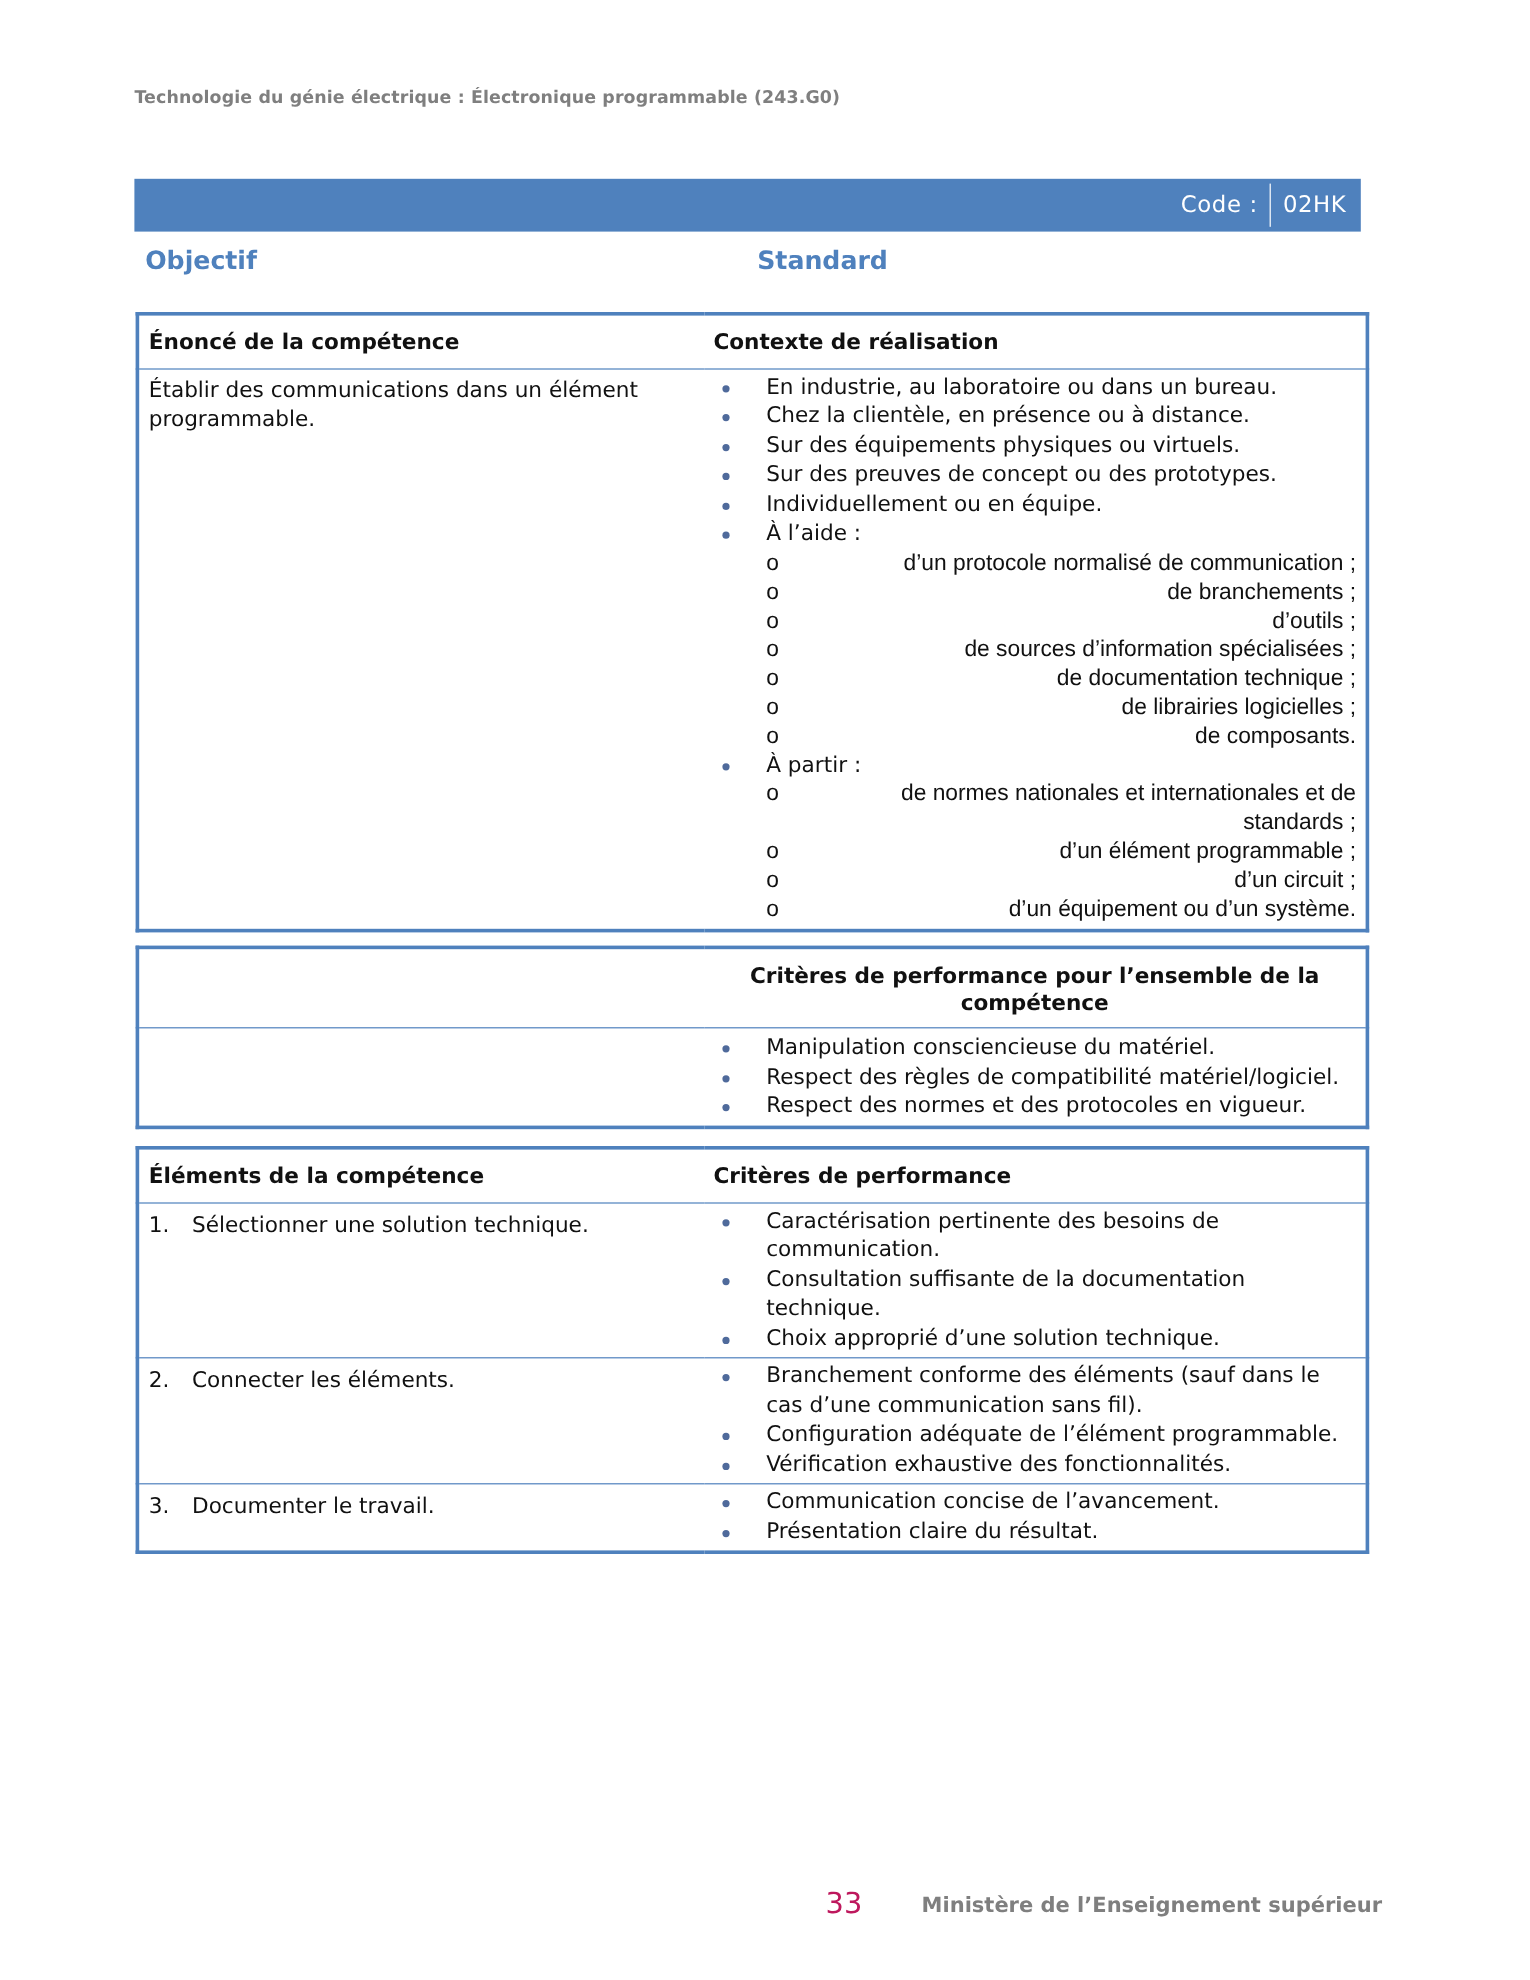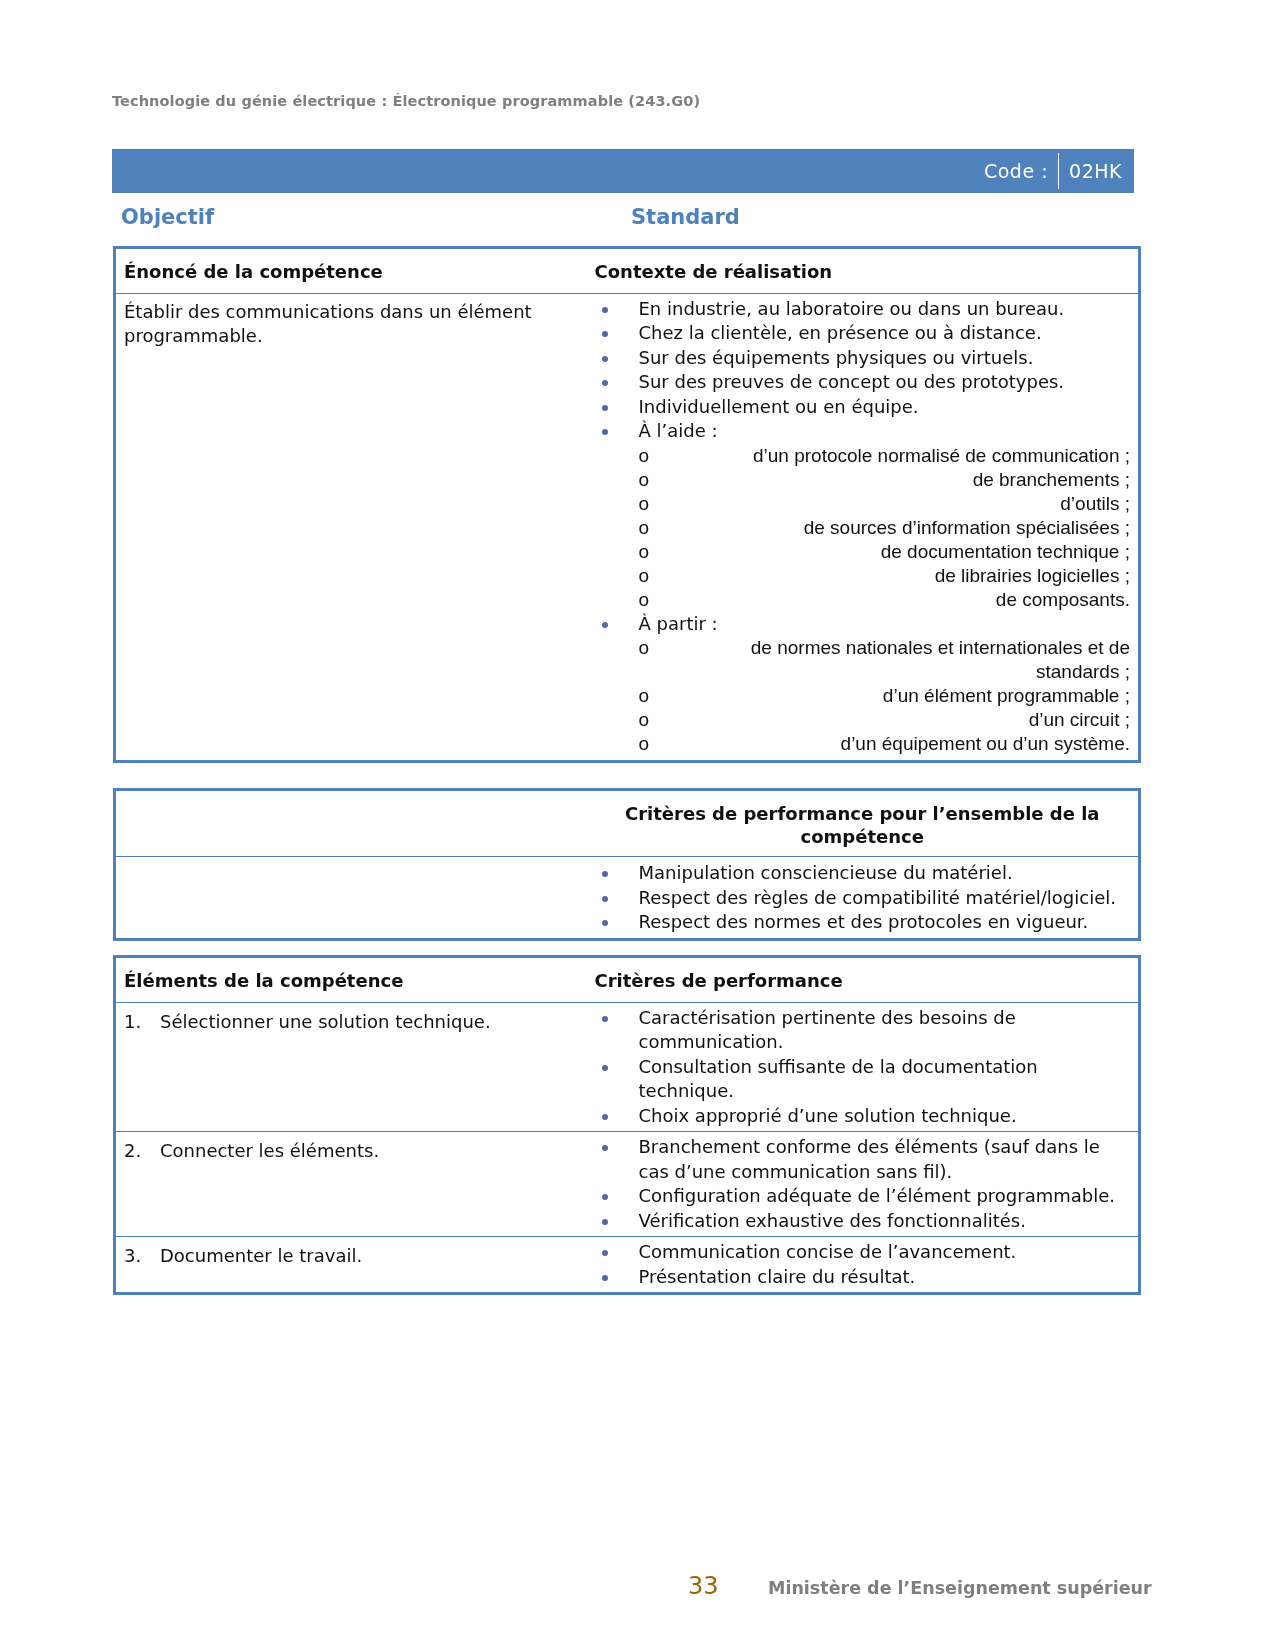--- a/index.html
+++ b/index.html
@@ -2,21 +2,21 @@
 <html><head>
   <meta charset="utf-8">
   <style>
     html, body { margin: 0; padding: 0; background: #ffffff; }
     body {
       width: 1275px; height: 1650px; position: relative; overflow: hidden;
       font-family: "DejaVu Sans", sans-serif; color: #111;
     }
     .running-head {
       position: absolute; left: 112px; top: 74px;
-      font-size: 14.5px; font-weight: bold; color: #7f7f7f; letter-spacing: 0.1px; margin-top: 19px;
+      font-size: 14.5px; font-weight: bold; color: #7f7f7f; letter-spacing: 0.1px;
     }
     .code-bar {
       position: absolute; left: 112px; top: 149px; width: 1022px; height: 44px;
       background: #4f81bd; color: #fff; display: flex; justify-content: flex-end; align-items: center;
       font-size: 19px;
     }
     .code-bar .code-label { padding-right: 10px; letter-spacing: 0.5px; }
     .code-bar .code-sep { width: 1px; height: 36px; background: #fff; }
     .code-bar .code-value { padding: 0 12px 0 10px; letter-spacing: 0.5px; }
     .section-title {
@@ -47,26 +47,26 @@
       border-radius: 50%; background: #4f6a9b;
     }
     ul.sub { list-style: none; margin: 0; padding: 0; font-family: "Liberation Sans", sans-serif; font-size: 19px; line-height: 24px; }
     ul.sub > li { position: relative; padding-left: 30px; text-align: right; }
     ul.sub > li::before { content: "o"; position: absolute; left: 0; top: 0; }
 
     ol.elems { list-style: none; margin: 0; padding: 0; }
     ol.elems li { position: relative; padding-left: 36px; }
     ol.elems li .num { position: absolute; left: 0; top: 0; }
 
-    #t1 { top: 246px; }
+    #t1 { top: 260px; }
     #t2 { top: 788px; }
     #t3 { top: 955px; }
 
     .footer-page {
-      position: absolute; left: 688px; top: 1572px; font-size: 24px; color: #a16207; text-align: right;
+      position: absolute; left: 688px; top: 1572px; font-size: 24px; color: #be185d; text-align: right;
     }
     .footer-org {
       position: absolute; left: 768px; top: 1578px; font-size: 17.5px; color: #7f7f7f; font-weight: bold;
     }
   </style>
 </head>
 <body>
 
 <div class="running-head">Technologie du génie électrique : Électronique programmable (243.G0)</div>
 

